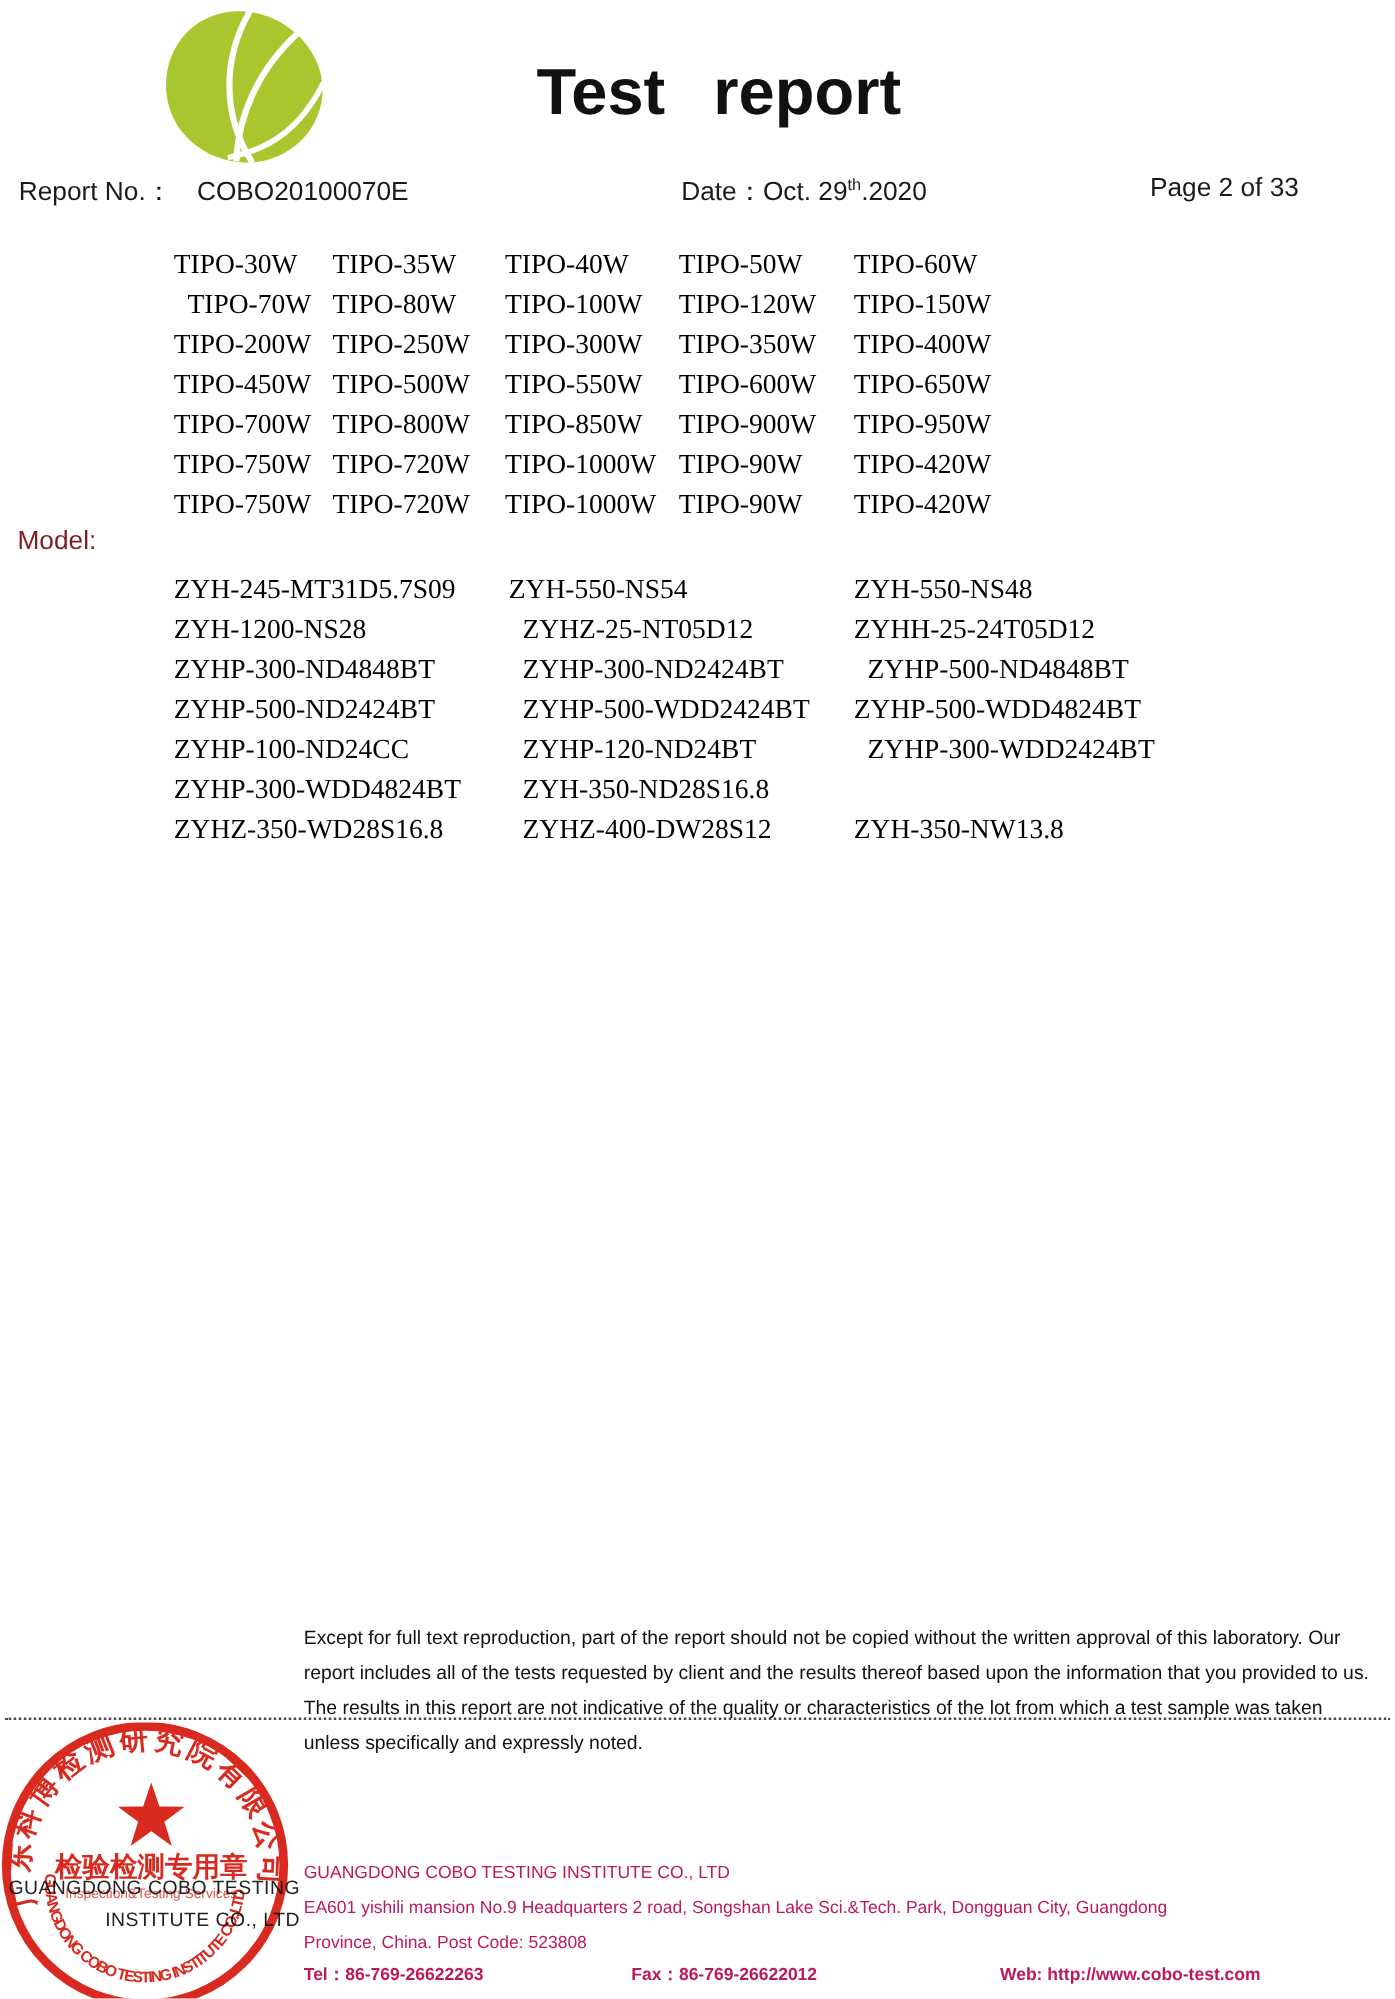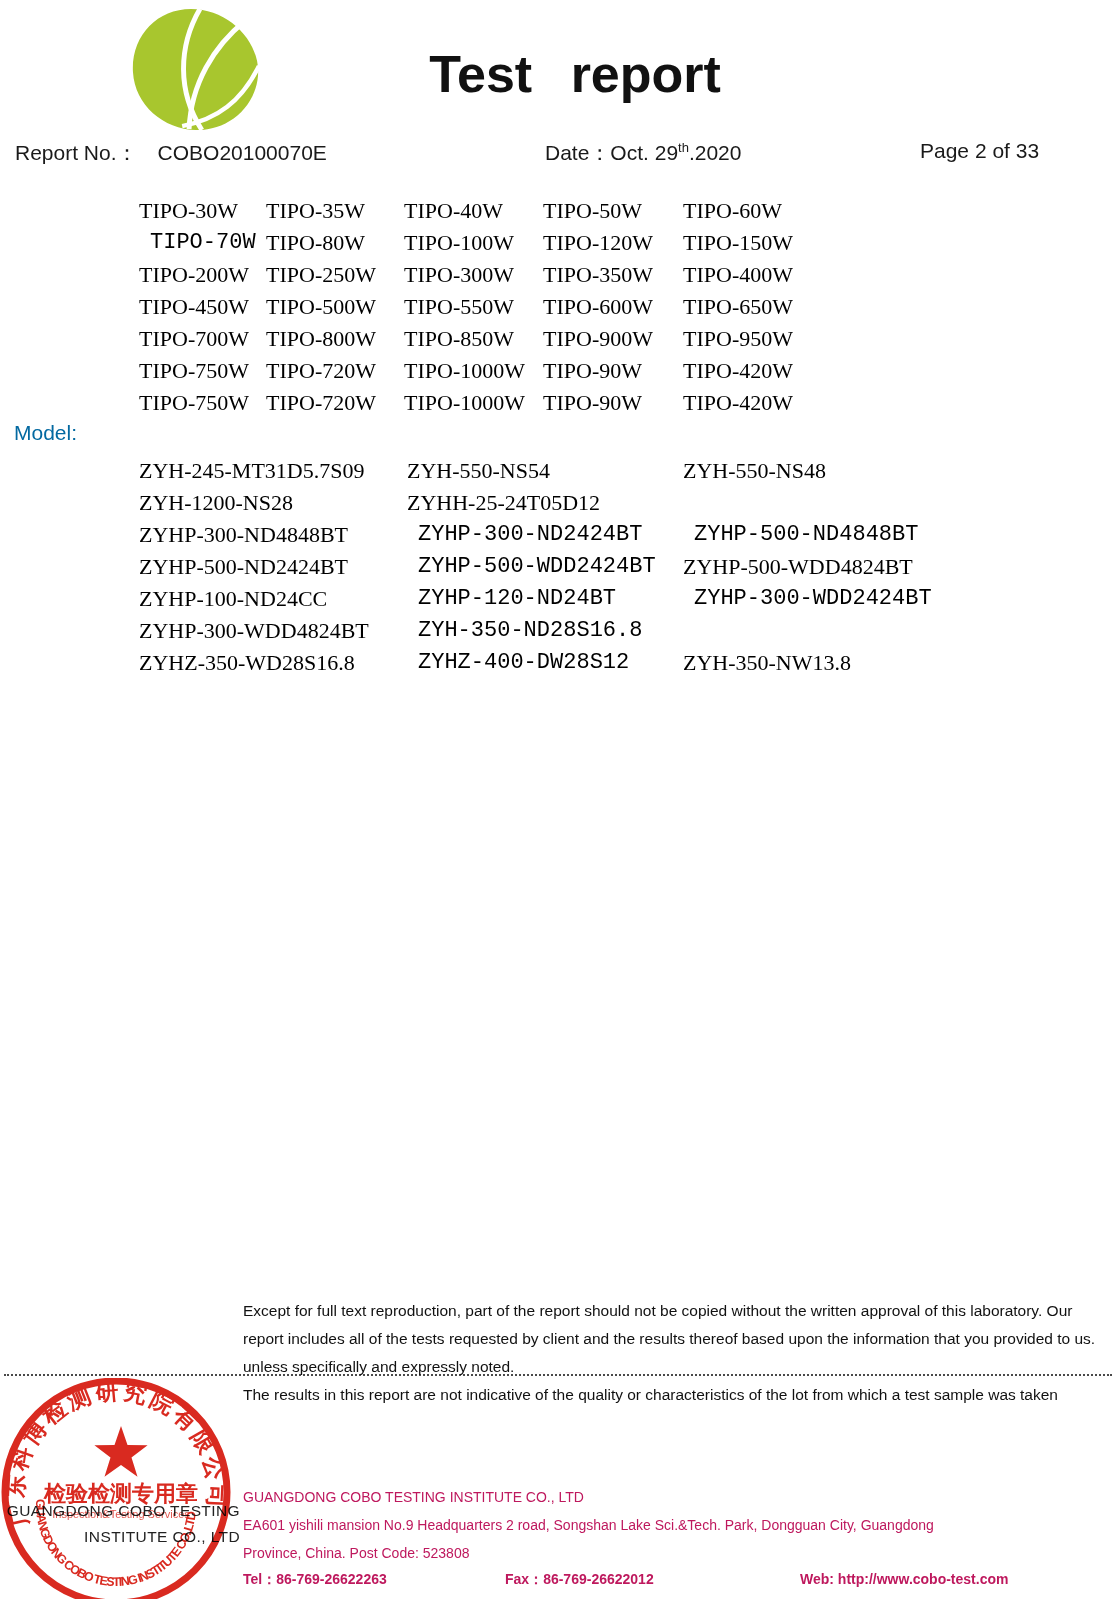--- a/index.html
+++ b/index.html
@@ -12,35 +12,35 @@
          padding-left:34px;box-sizing:border-box;font-size:52px;font-weight:bold;
          word-spacing:24px;letter-spacing:0px;color:#111;}
   
   .hdr{position:absolute;top:139px;font-size:21px;color:#1a1a1a;white-space:nowrap;}
   .hdr-left{left:15px;}
   .hdr-left .val{margin-left:20px;}
   .hdr-date{left:545px;}
   .hdr-date sup{font-size:13px;}
   .hdr-page{left:920px;}
   
-  .model-label{position:absolute;left:14px;top:421px;font-size:21px;color:#0369a1;}
+  .model-label{position:absolute;left:14px;top:421px;font-size:21px;color:#7f1d1d;}
   .grid{position:absolute;left:139px;font-family:"Liberation Serif",serif;font-size:22px;color:#000;}
   .tipo-grid{top:195px;}
   .zyh-grid{top:455px;}
   .row{display:flex;height:32px;line-height:32px;}
   .cell{box-sizing:border-box;white-space:nowrap;}
   .tipo-grid .c0{width:127px;}
   .tipo-grid .c1{width:138px;}
   .tipo-grid .c2{width:139px;}
   .tipo-grid .c3{width:140px;}
   .tipo-grid .c4{width:auto;}
   .zyh-grid .c0{width:268px;}
   .zyh-grid .c1{width:276px;}
   .zyh-grid .c2{width:auto;}
-  .ind{padding-left:11px;font-family:Liberation Mono, monospace;}
+  .ind{padding-left:11px;}
   
   .sep{position:absolute;left:4px;right:4px;top:1374px;border-top:2px dotted #4a4a4a;}
   .disclaimer{position:absolute;left:243px;top:1297px;width:868px;font-size:15.5px;
               line-height:28px;color:#111;}
   .f-line{position:absolute;left:243px;font-size:14px;color:#be185d;white-space:nowrap;}
   .f-company{top:1489px;}
   .f-addr1{top:1517px;}
   .f-addr2{top:1545px;}
   .f-contact{top:1571px;display:flex;font-weight:bold;}
   .f-contact .tel{width:262px;}
@@ -127,20 +127,21 @@
   </div>
 
   <div class="grid zyh-grid">
     <div class="row">
       <span class="cell c0">ZYH-245-MT31D5.7S09</span>
       <span class="cell c1">ZYH-550-NS54</span>
       <span class="cell c2">ZYH-550-NS48</span>
     </div>
     <div class="row">
       <span class="cell c0">ZYH-1200-NS28</span>
+      <span class="cell c1 ind">ZYHZ-25-NT05D12</span>
       <span class="cell c2">ZYHH-25-24T05D12</span>
     </div>
     <div class="row">
       <span class="cell c0">ZYHP-300-ND4848BT</span>
       <span class="cell c1 ind">ZYHP-300-ND2424BT</span>
       <span class="cell c2 ind">ZYHP-500-ND4848BT</span>
     </div>
     <div class="row">
       <span class="cell c0">ZYHP-500-ND2424BT</span>
       <span class="cell c1 ind">ZYHP-500-WDD2424BT</span>
@@ -160,22 +161,22 @@
       <span class="cell c1 ind">ZYHZ-400-DW28S12</span>
       <span class="cell c2">ZYH-350-NW13.8</span>
     </div>
   </div>
 
   <div class="sep"></div>
 
   <div class="disclaimer">
     <div>Except for full text reproduction, part of the report should not be copied without the written approval of this laboratory. Our</div>
     <div>report includes all of the tests requested by client and the results thereof based upon the information that you provided to us.</div>
+    <div>The results in this report are not indicative of the quality or characteristics of the lot from which a test sample was taken</div>
     <div>unless specifically and expressly noted.</div>
-    <div>The results in this report are not indicative of the quality or characteristics of the lot from which a test sample was taken</div>
   </div>
 
   <div class="f-line f-company">GUANGDONG COBO TESTING INSTITUTE CO., LTD</div>
   <div class="f-line f-addr1">EA601 yishili mansion No.9 Headquarters 2 road, Songshan Lake Sci.&amp;Tech. Park, Dongguan City, Guangdong</div>
   <div class="f-line f-addr2">Province, China. Post Code: 523808</div>
   <div class="f-line f-contact">
     <span class="tel"><span>Tel：</span><span>86-769-26622263</span></span>
     <span class="fax"><span>Fax：</span><span>86-769-26622012</span></span>
     <span class="web"><span>Web: </span><span>http://www.cobo-test.com</span></span>
   </div>

